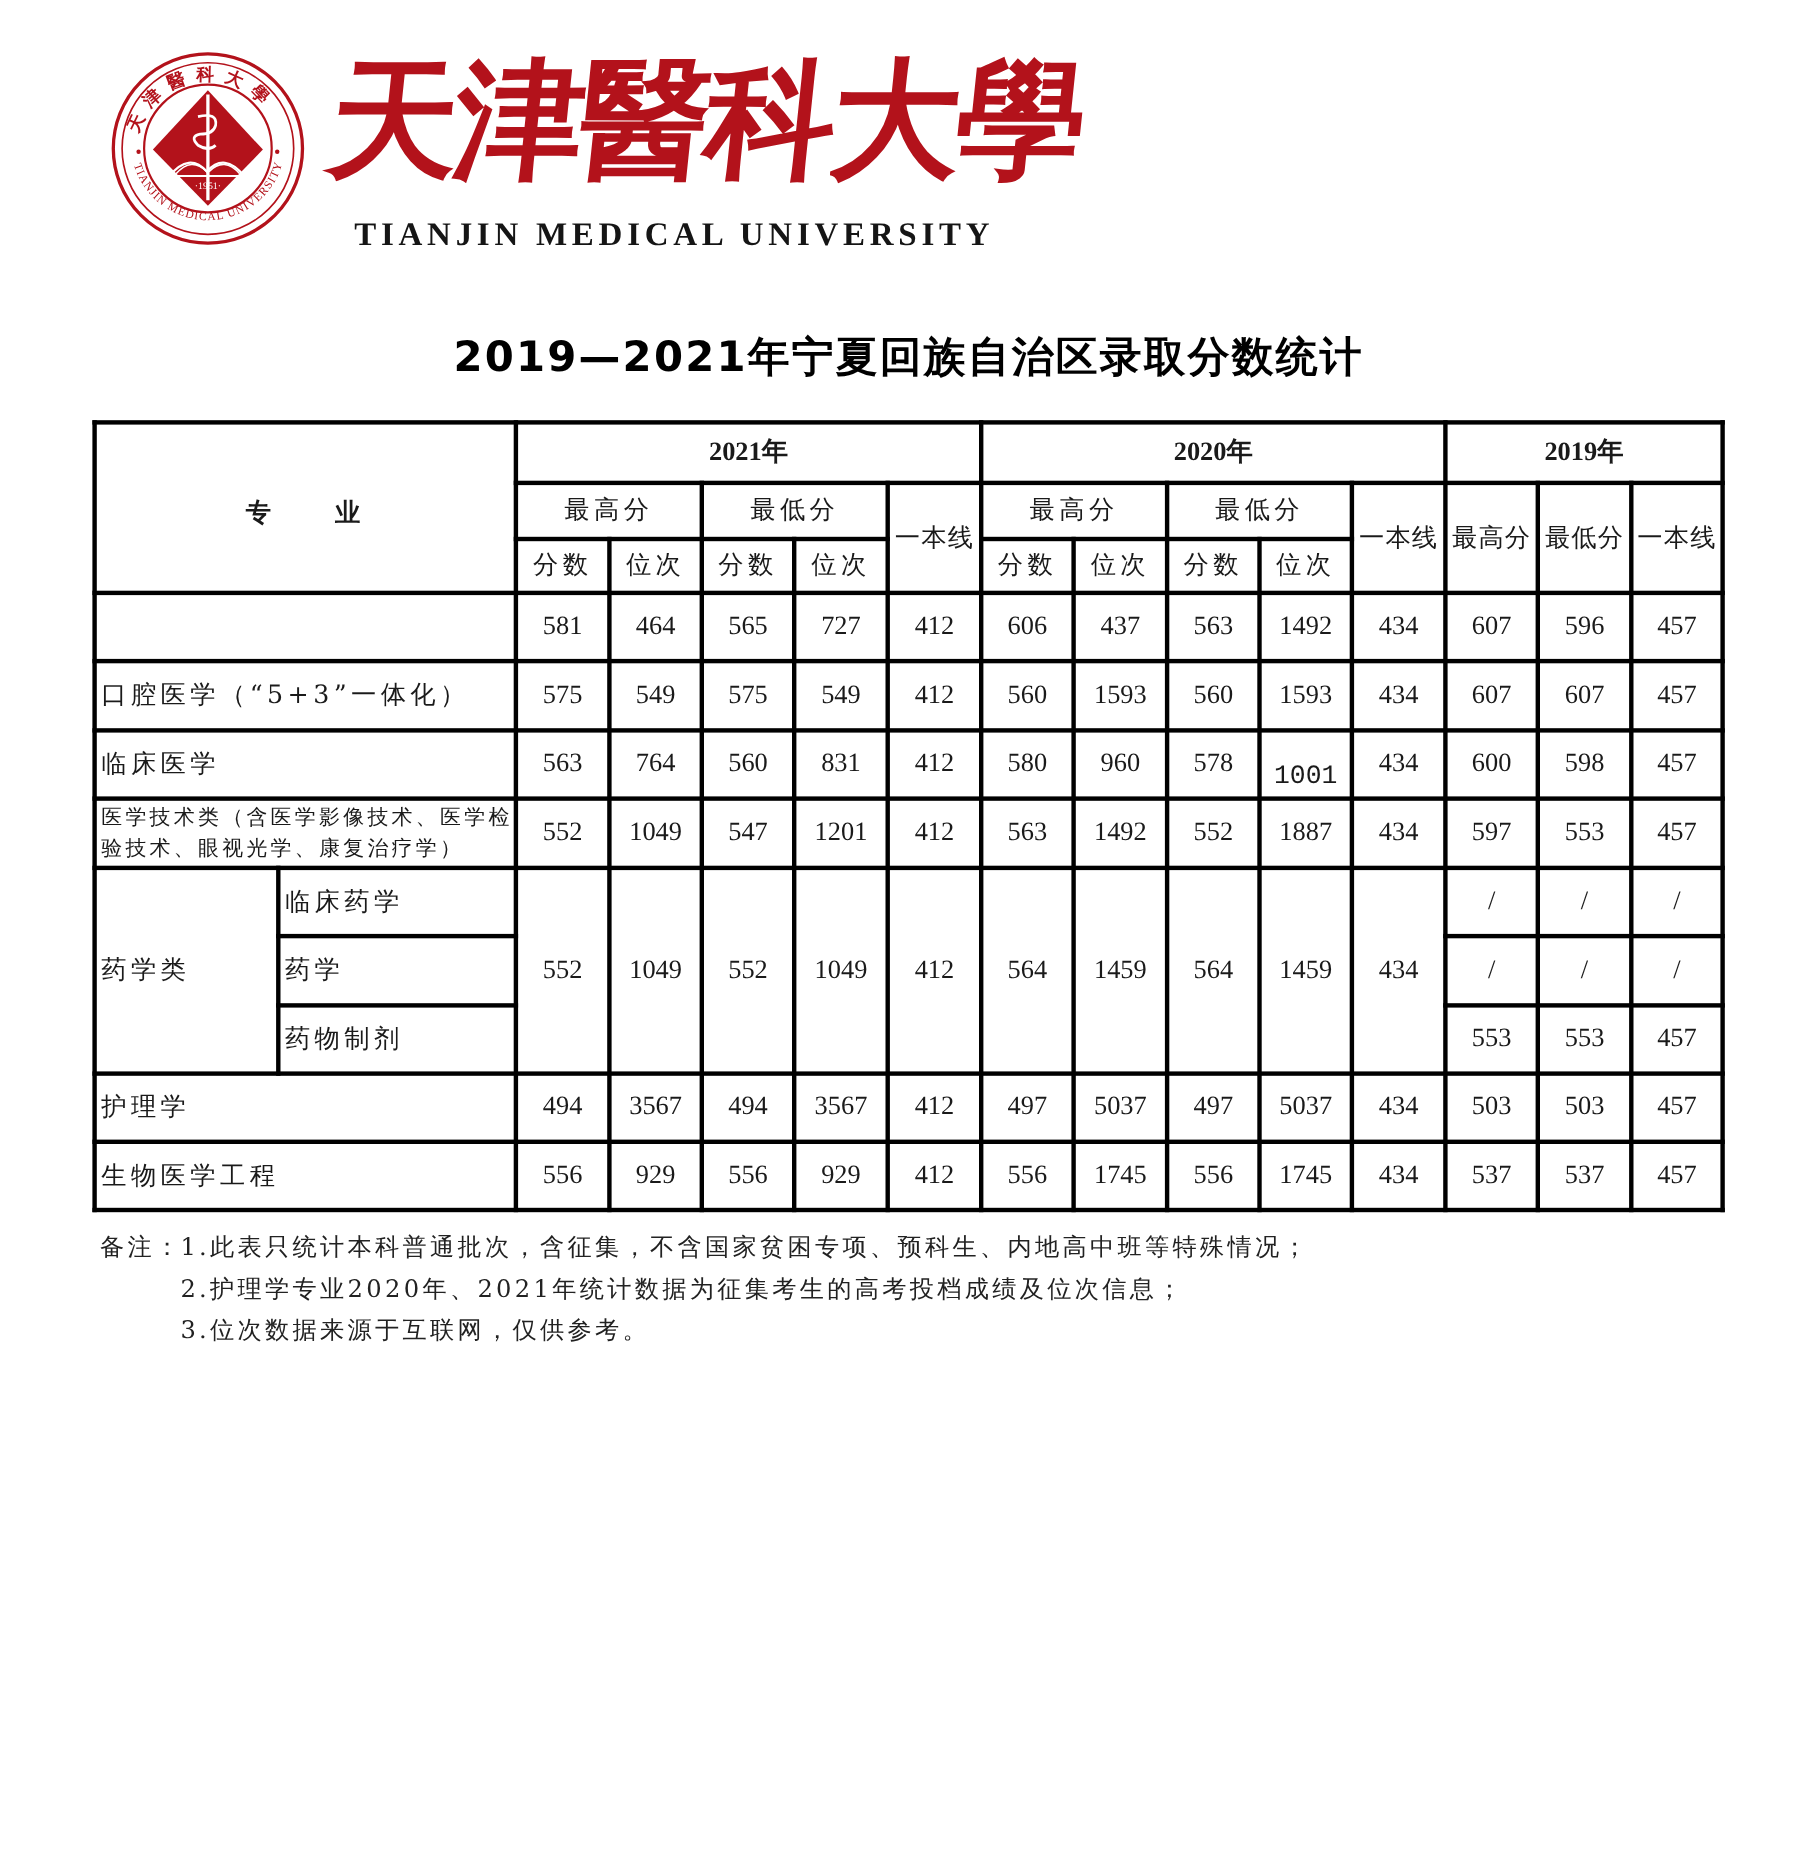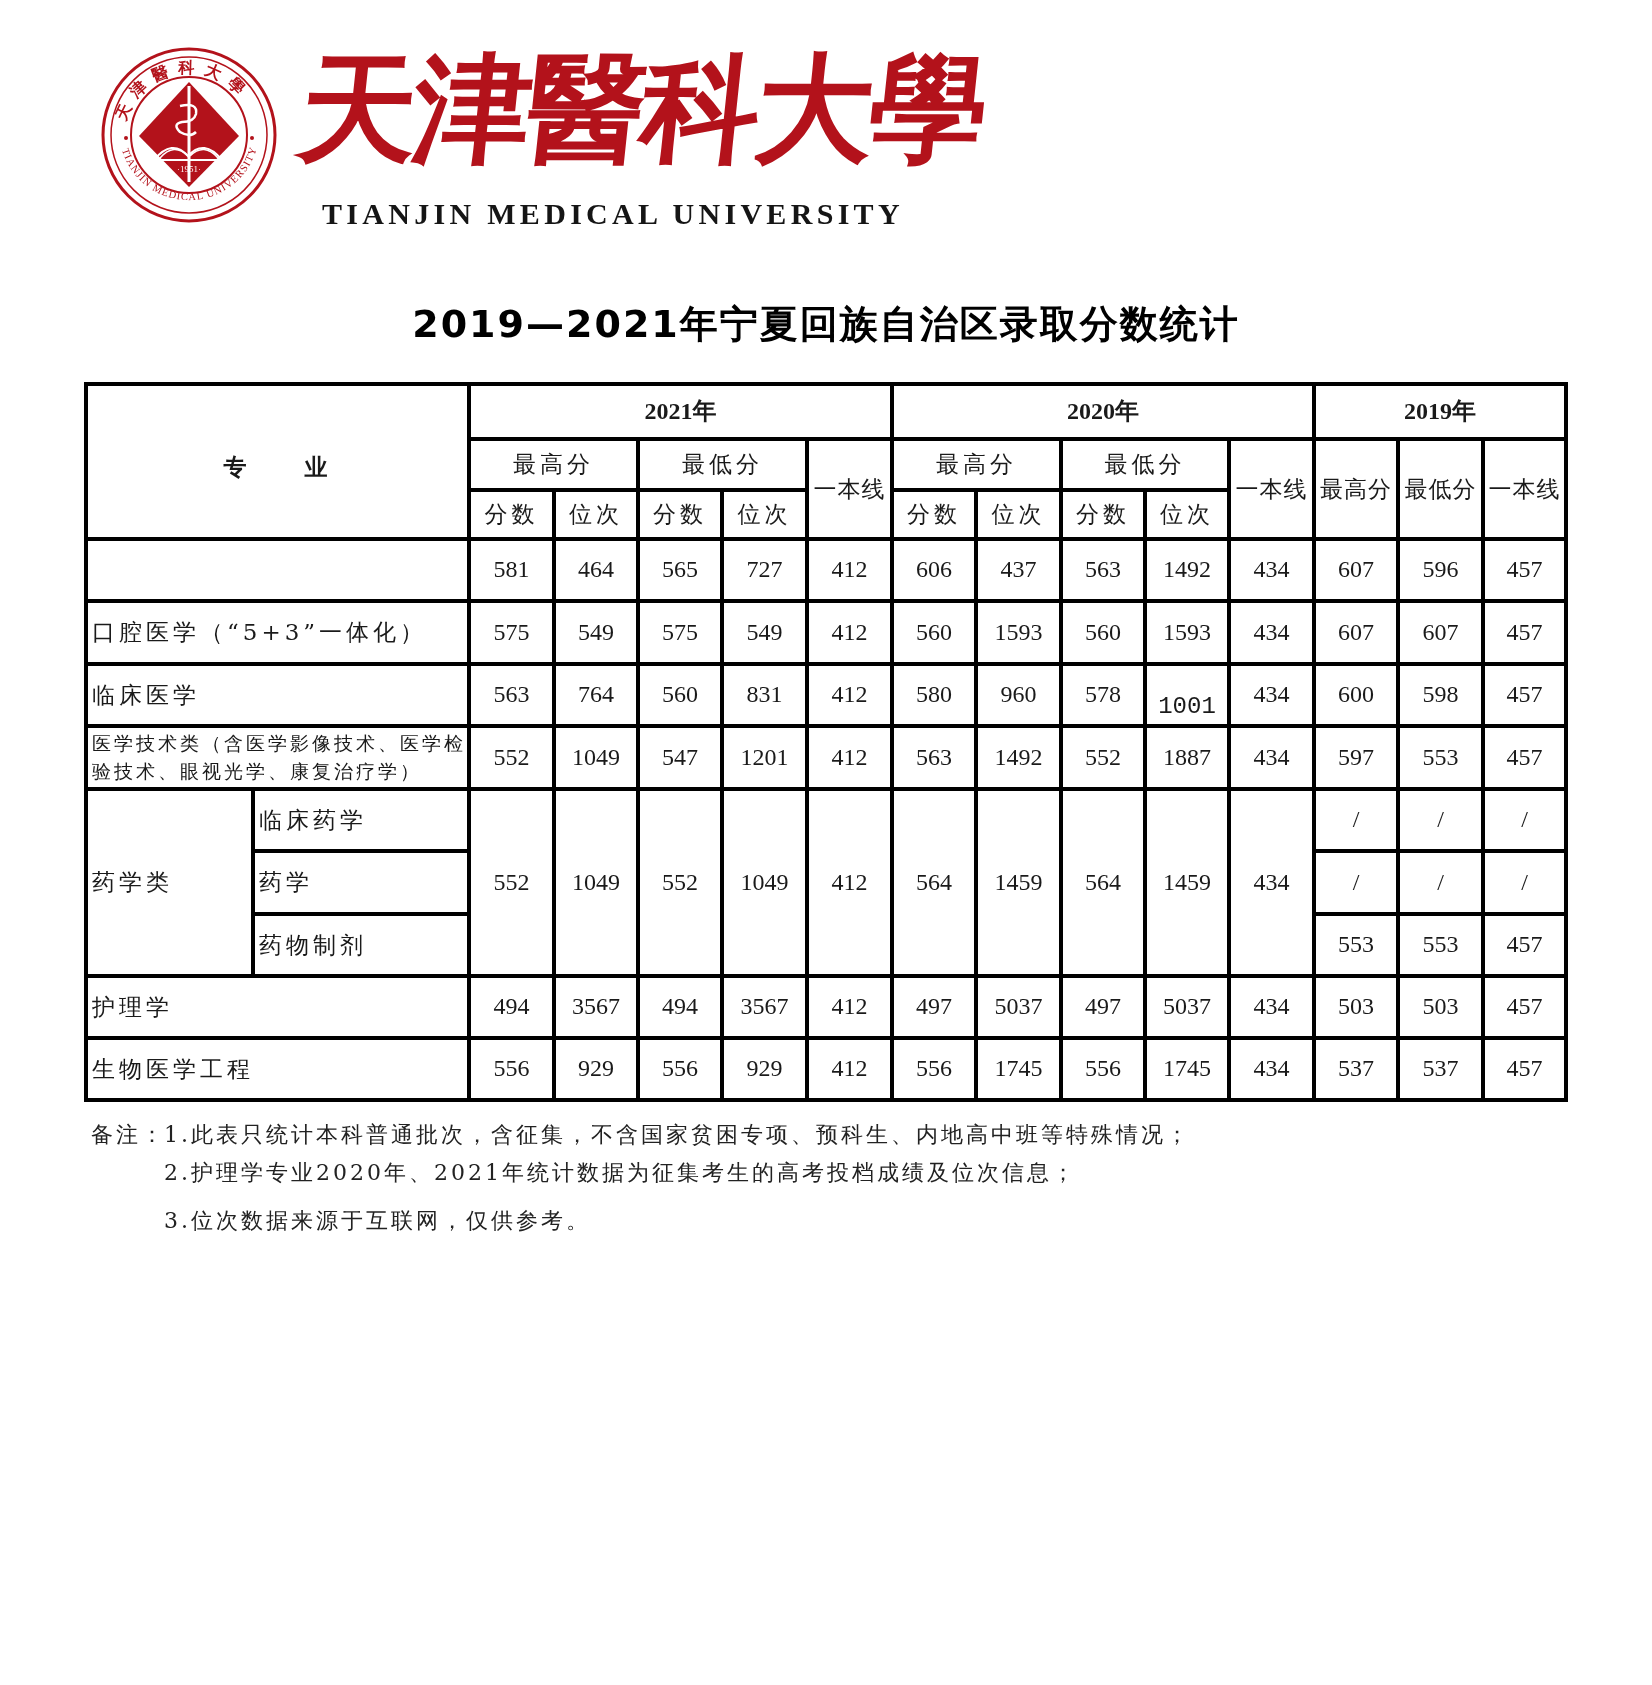--- a/index.html
+++ b/index.html
@@ -225,13 +225,13 @@
     <div class="vline" style="left: 165px; top: 403px; height: 191px;"></div>
     <div class="hline" style="left: 165px; width: 220px; top: 465px;"></div>
     <div class="hline" style="left: 165px; width: 220px; top: 528px;"></div>
     <div class="hline" style="left: 1226px; width: 256px; top: 465px;"></div>
     <div class="hline" style="left: 1226px; width: 256px; top: 528px;"></div>
   </div>
 
 <div class="note" style="left:91px; top:1120px;">备注：</div>
 <div class="note" style="left:164px; top:1120px;">1.此表只统计本科普通批次，含征集，不含国家贫困专项、预科生、内地高中班等特殊情况；</div>
 <div class="note" style="left:164px; top:1158px;">2.护理学专业2020年、2021年统计数据为征集考生的高考投档成绩及位次信息；</div>
-<div class="note" style="left:164px; top:1195px;margin-top:11px;">3.位次数据来源于互联网，仅供参考。</div>
+<div class="note" style="left:164px; top:1195px;">3.位次数据来源于互联网，仅供参考。</div>
 
 </body></html>

